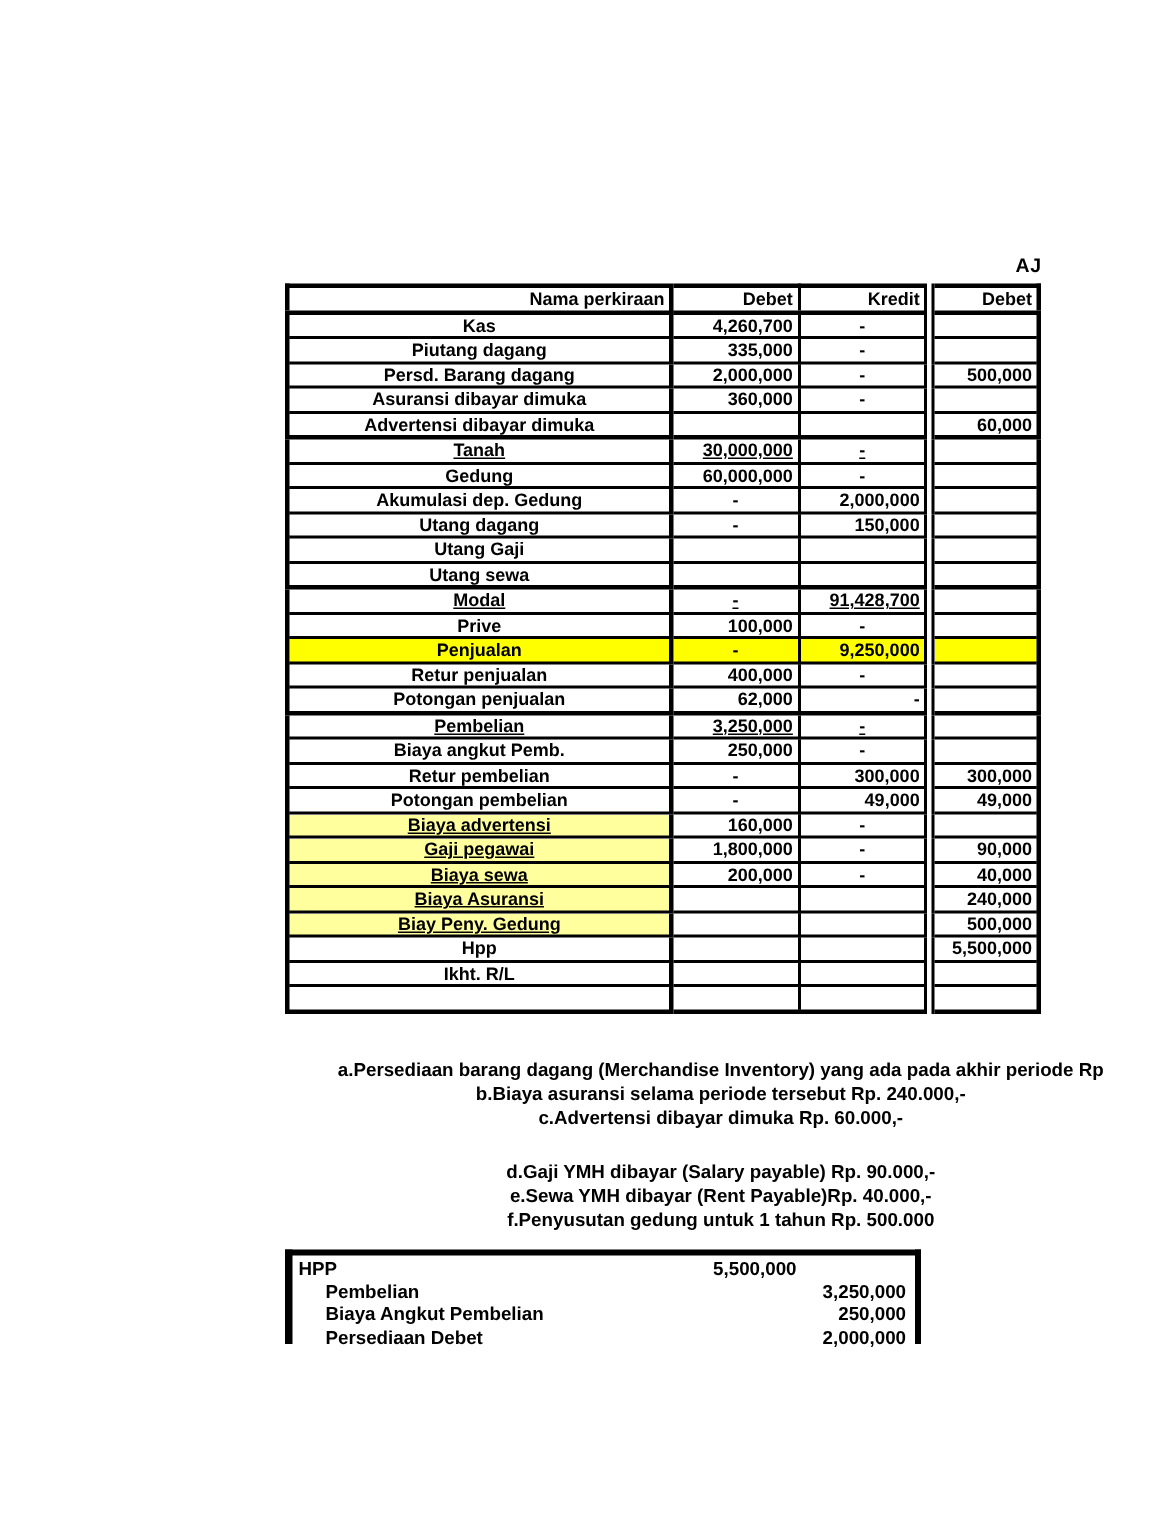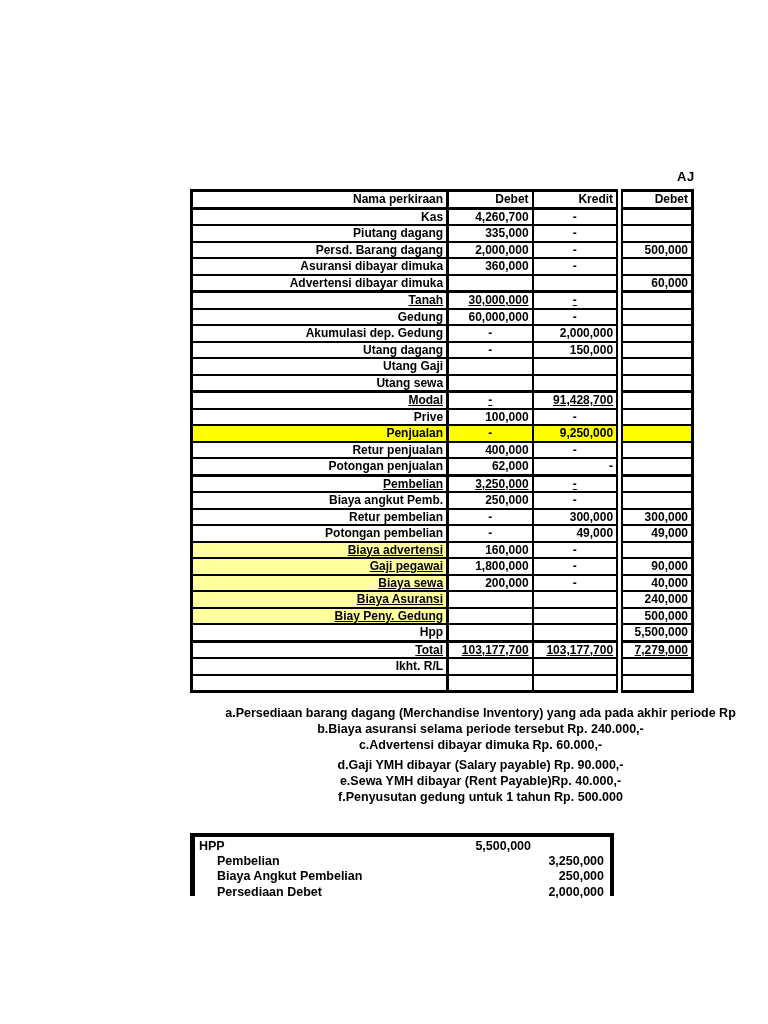--- a/index.html
+++ b/index.html
@@ -18,33 +18,33 @@
     border-collapse:collapse;table-layout:fixed;
     border:3px solid #000;
   }
   .tb th,.tb td{
     border:2px solid #000;height:14.5px;padding:0 3px;
     font-size:12px;font-weight:bold;line-height:14px;
     overflow:hidden;white-space:nowrap;
   }
   .tb thead th{text-align:right;border-bottom:3px solid #000;}
   .tb th:first-child,.tb td:first-child{border-right:3px solid #000;}
-  .c-name{text-align:right;}
+  .c-name{text-align:center;}
   .c-num{text-align:right;padding-right:4px;}
   .c-dash{text-align:center;}
   .c-dash-right{text-align:right;padding-right:3px;}
   .c-adj{border-left:7px double #000 !important;}
   tr.thick-top th,tr.thick-top td{border-top:3px solid #000;text-decoration:underline;}
   tr.hl-full td{background:var(--hl-full,#ffff00);margin-top:24px;}
   td.hl-name{background:var(--hl-name,#ffff9e);text-decoration:underline;}
 
   
   .notes{position:absolute;left:193px;top:705px;width:575px;font-size:12.5px;}
   .note{height:16px;line-height:16px;white-space:nowrap;overflow:hidden;text-align:center;}
-  .note.gap{margin-top:4px;}
+  .note.gap{margin-top:20px;}
 
   
   .hpp-box{
     position:absolute;left:190px;top:833px;width:424px;height:63px;
     border-top:4px solid #000;border-left:5px solid #000;border-right:4px solid #000;
     font-size:12.5px;box-sizing:border-box;padding-top:1px;
   }
   .hpp-head{display:flex;height:16px;line-height:16px;padding-left:4px;}
   .hpp-title{width:166px;}
   .hpp-total{width:166px;text-align:right;}
@@ -224,26 +224,20 @@
           <td class="c-num"></td>
           <td class="c-num"></td>
           <td class="c-num c-adj">500,000</td>
         </tr>
         <tr>
           <td class="c-name">Hpp</td>
           <td class="c-num"></td>
           <td class="c-num"></td>
           <td class="c-num c-adj">5,500,000</td>
         </tr>
-        <tr class="thick-top">
-          <td class="c-name">Total</td>
-          <td class="c-num">103,177,700</td>
-          <td class="c-num">103,177,700</td>
-          <td class="c-num c-adj">7,279,000</td>
-        </tr>
         <tr>
           <td class="c-name">Ikht. R/L</td>
           <td class="c-num"></td>
           <td class="c-num"></td>
           <td class="c-num c-adj"></td>
         </tr>
         <tr>
           <td class="c-name"></td>
           <td class="c-num"></td>
           <td class="c-num"></td>

